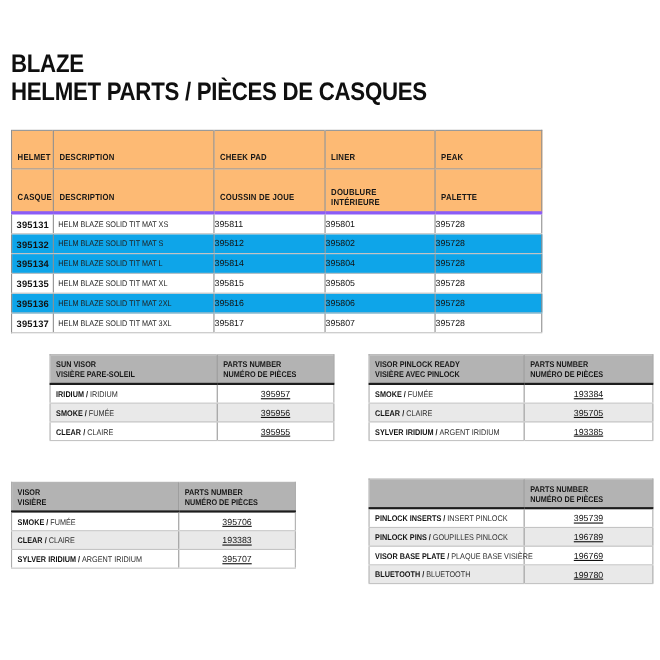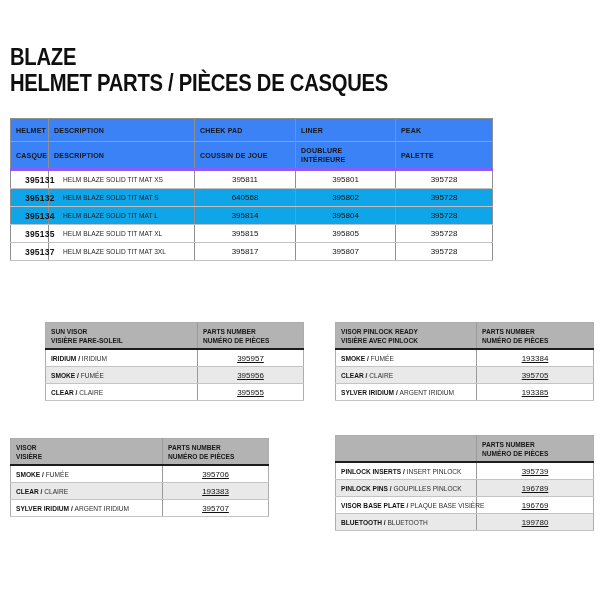--- a/index.html
+++ b/index.html
@@ -32,41 +32,41 @@
   }
   .condensed.wrap { white-space: normal; }
 
   
   .main-table {
     position: absolute; left: 10px; top: 118px;
     width: 482px;
     border: 1px solid #8f8f8f;
   }
   .main-table th {
-    background: #3b82f6;
+    background: #fdba74;
     text-align: left; vertical-align: middle;
     font-size: 8px; font-weight: bold;
-    padding: 0 2px 0 5px;
+    padding: 12px 2px 0 5px;
     border-left: 1px solid #8f8f8f;
     letter-spacing: 0.2px;
     color: #161616;
   }
   .main-table thead tr.hdr-en th { height: 22px; border-bottom: 1px solid #9e9e9e; }
   .main-table thead tr.hdr-fr th { height: 26px; border-bottom: 3px solid #8b5cf6; }
   .main-table td {
     height: 17px; vertical-align: middle;
     font-size: 8px;
-    padding: 0 2px 0 14px;
+    padding: 0 2px 0 4px;
     border-left: 1px solid #8f8f8f;
     border-bottom: 1px solid #c2c2c2;
   }
   .main-table tr.alt td { background: #0ea5e9; }
   .main-table td.c-helmet { font-weight: bold; font-size: 8.5px; letter-spacing: 0.2px; }
   .main-table td.c-desc { font-size: 7.5px; color: #1e1e1e; }
-  .main-table td.c-num { text-align: center; padding: 0; font-size: 8px; margin-top: 36px; }
+  .main-table td.c-num { padding: 0; font-size: 8px; margin-top: 36px; }
   .hline { line-height: 9px; }
 
   
   .sub-table {
     position: absolute;
     width: 258px;
     border: 1px solid #adadad;
   }
   .sub-table th {
     background: #b3b3b3;
@@ -134,38 +134,45 @@
       <tr>
         <td class="c-helmet">395131</td>
         <td class="c-desc"><span class="condensed">HELM BLAZE SOLID TIT MAT XS</span></td>
         <td class="c-num">395811</td>
         <td class="c-num">395801</td>
         <td class="c-num">395728</td>
       </tr>
       <tr class="alt">
         <td class="c-helmet">395132</td>
         <td class="c-desc"><span class="condensed">HELM BLAZE SOLID TIT MAT S</span></td>
-        <td class="c-num">640568</td>
+        <td class="c-num">395812</td>
         <td class="c-num">395802</td>
         <td class="c-num">395728</td>
       </tr>
       <tr class="alt">
         <td class="c-helmet">395134</td>
         <td class="c-desc"><span class="condensed">HELM BLAZE SOLID TIT MAT L</span></td>
         <td class="c-num">395814</td>
         <td class="c-num">395804</td>
         <td class="c-num">395728</td>
       </tr>
       <tr>
         <td class="c-helmet">395135</td>
         <td class="c-desc"><span class="condensed">HELM BLAZE SOLID TIT MAT XL</span></td>
         <td class="c-num">395815</td>
         <td class="c-num">395805</td>
         <td class="c-num">395728</td>
       </tr>
+      <tr class="alt">
+        <td class="c-helmet">395136</td>
+        <td class="c-desc"><span class="condensed">HELM BLAZE SOLID TIT MAT 2XL</span></td>
+        <td class="c-num">395816</td>
+        <td class="c-num">395806</td>
+        <td class="c-num">395728</td>
+      </tr>
       <tr>
         <td class="c-helmet">395137</td>
         <td class="c-desc"><span class="condensed">HELM BLAZE SOLID TIT MAT 3XL</span></td>
         <td class="c-num">395817</td>
         <td class="c-num">395807</td>
         <td class="c-num">395728</td>
       </tr>
     </tbody>
   </table>
 

